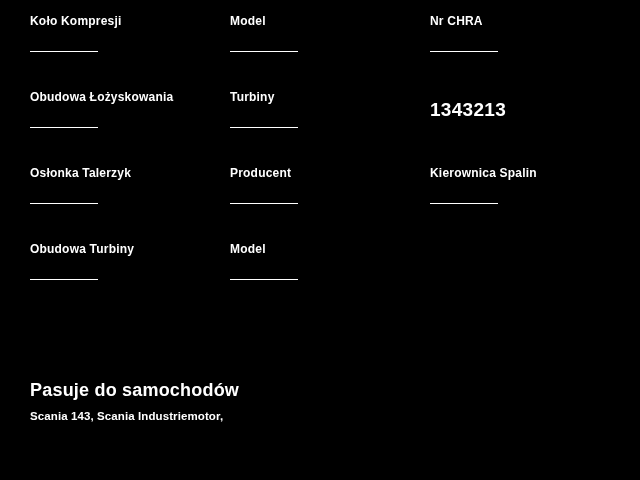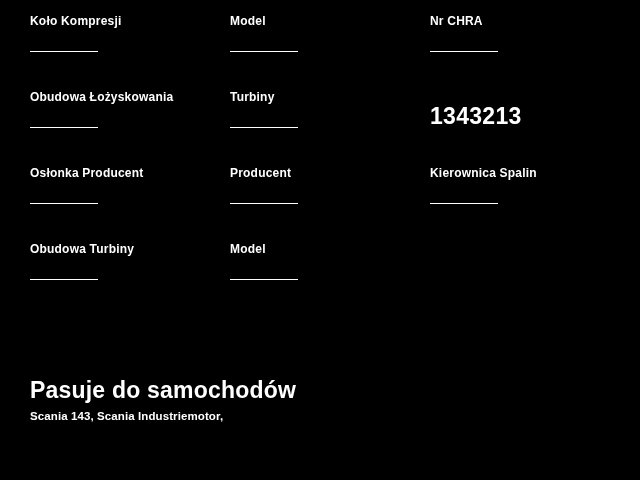--- a/index.html
+++ b/index.html
@@ -35,34 +35,34 @@
     line-height: 14px;
     white-space: nowrap;
   }
   .spec-rule {
     width: 68px;
     height: 1px;
     background: #ffffff;
     margin-top: 23px;
   }
   .spec-value {
-    font-size: 23px;
+    font-size: 19px;
     font-weight: bold;
     line-height: 20px;
-    margin-top: 16px;
+    margin-top: 10px;
     letter-spacing: 0.3px;
   }
   .footer {
     position: absolute;
     left: 30px;
     top: 378px;
     width: 580px;
   }
   .footer-title {
-    font-size: 23px;
+    font-size: 18px;
     font-weight: bold;
     line-height: 25px;
     letter-spacing: 0.2px;
   }
   .footer-sub {
     font-size: 11.5px;
     font-weight: bold;
     line-height: 14px;
     margin-top: 6px;
     letter-spacing: 0.1px;
@@ -102,21 +102,21 @@
     <div class="spec-rule"></div>
 
   </div>
 
   <div class="spec-cell has-value">
 
     <div class="spec-value">1343213</div>
   </div>
 
   <div class="spec-cell">
-    <div class="spec-label">Osłonka Producent</div>
+    <div class="spec-label">Osłonka Talerzyk</div>
     <div class="spec-rule"></div>
 
   </div>
 
 
   <div class="spec-cell">
     <div class="spec-label">Producent</div>
     <div class="spec-rule"></div>
 
   </div>

